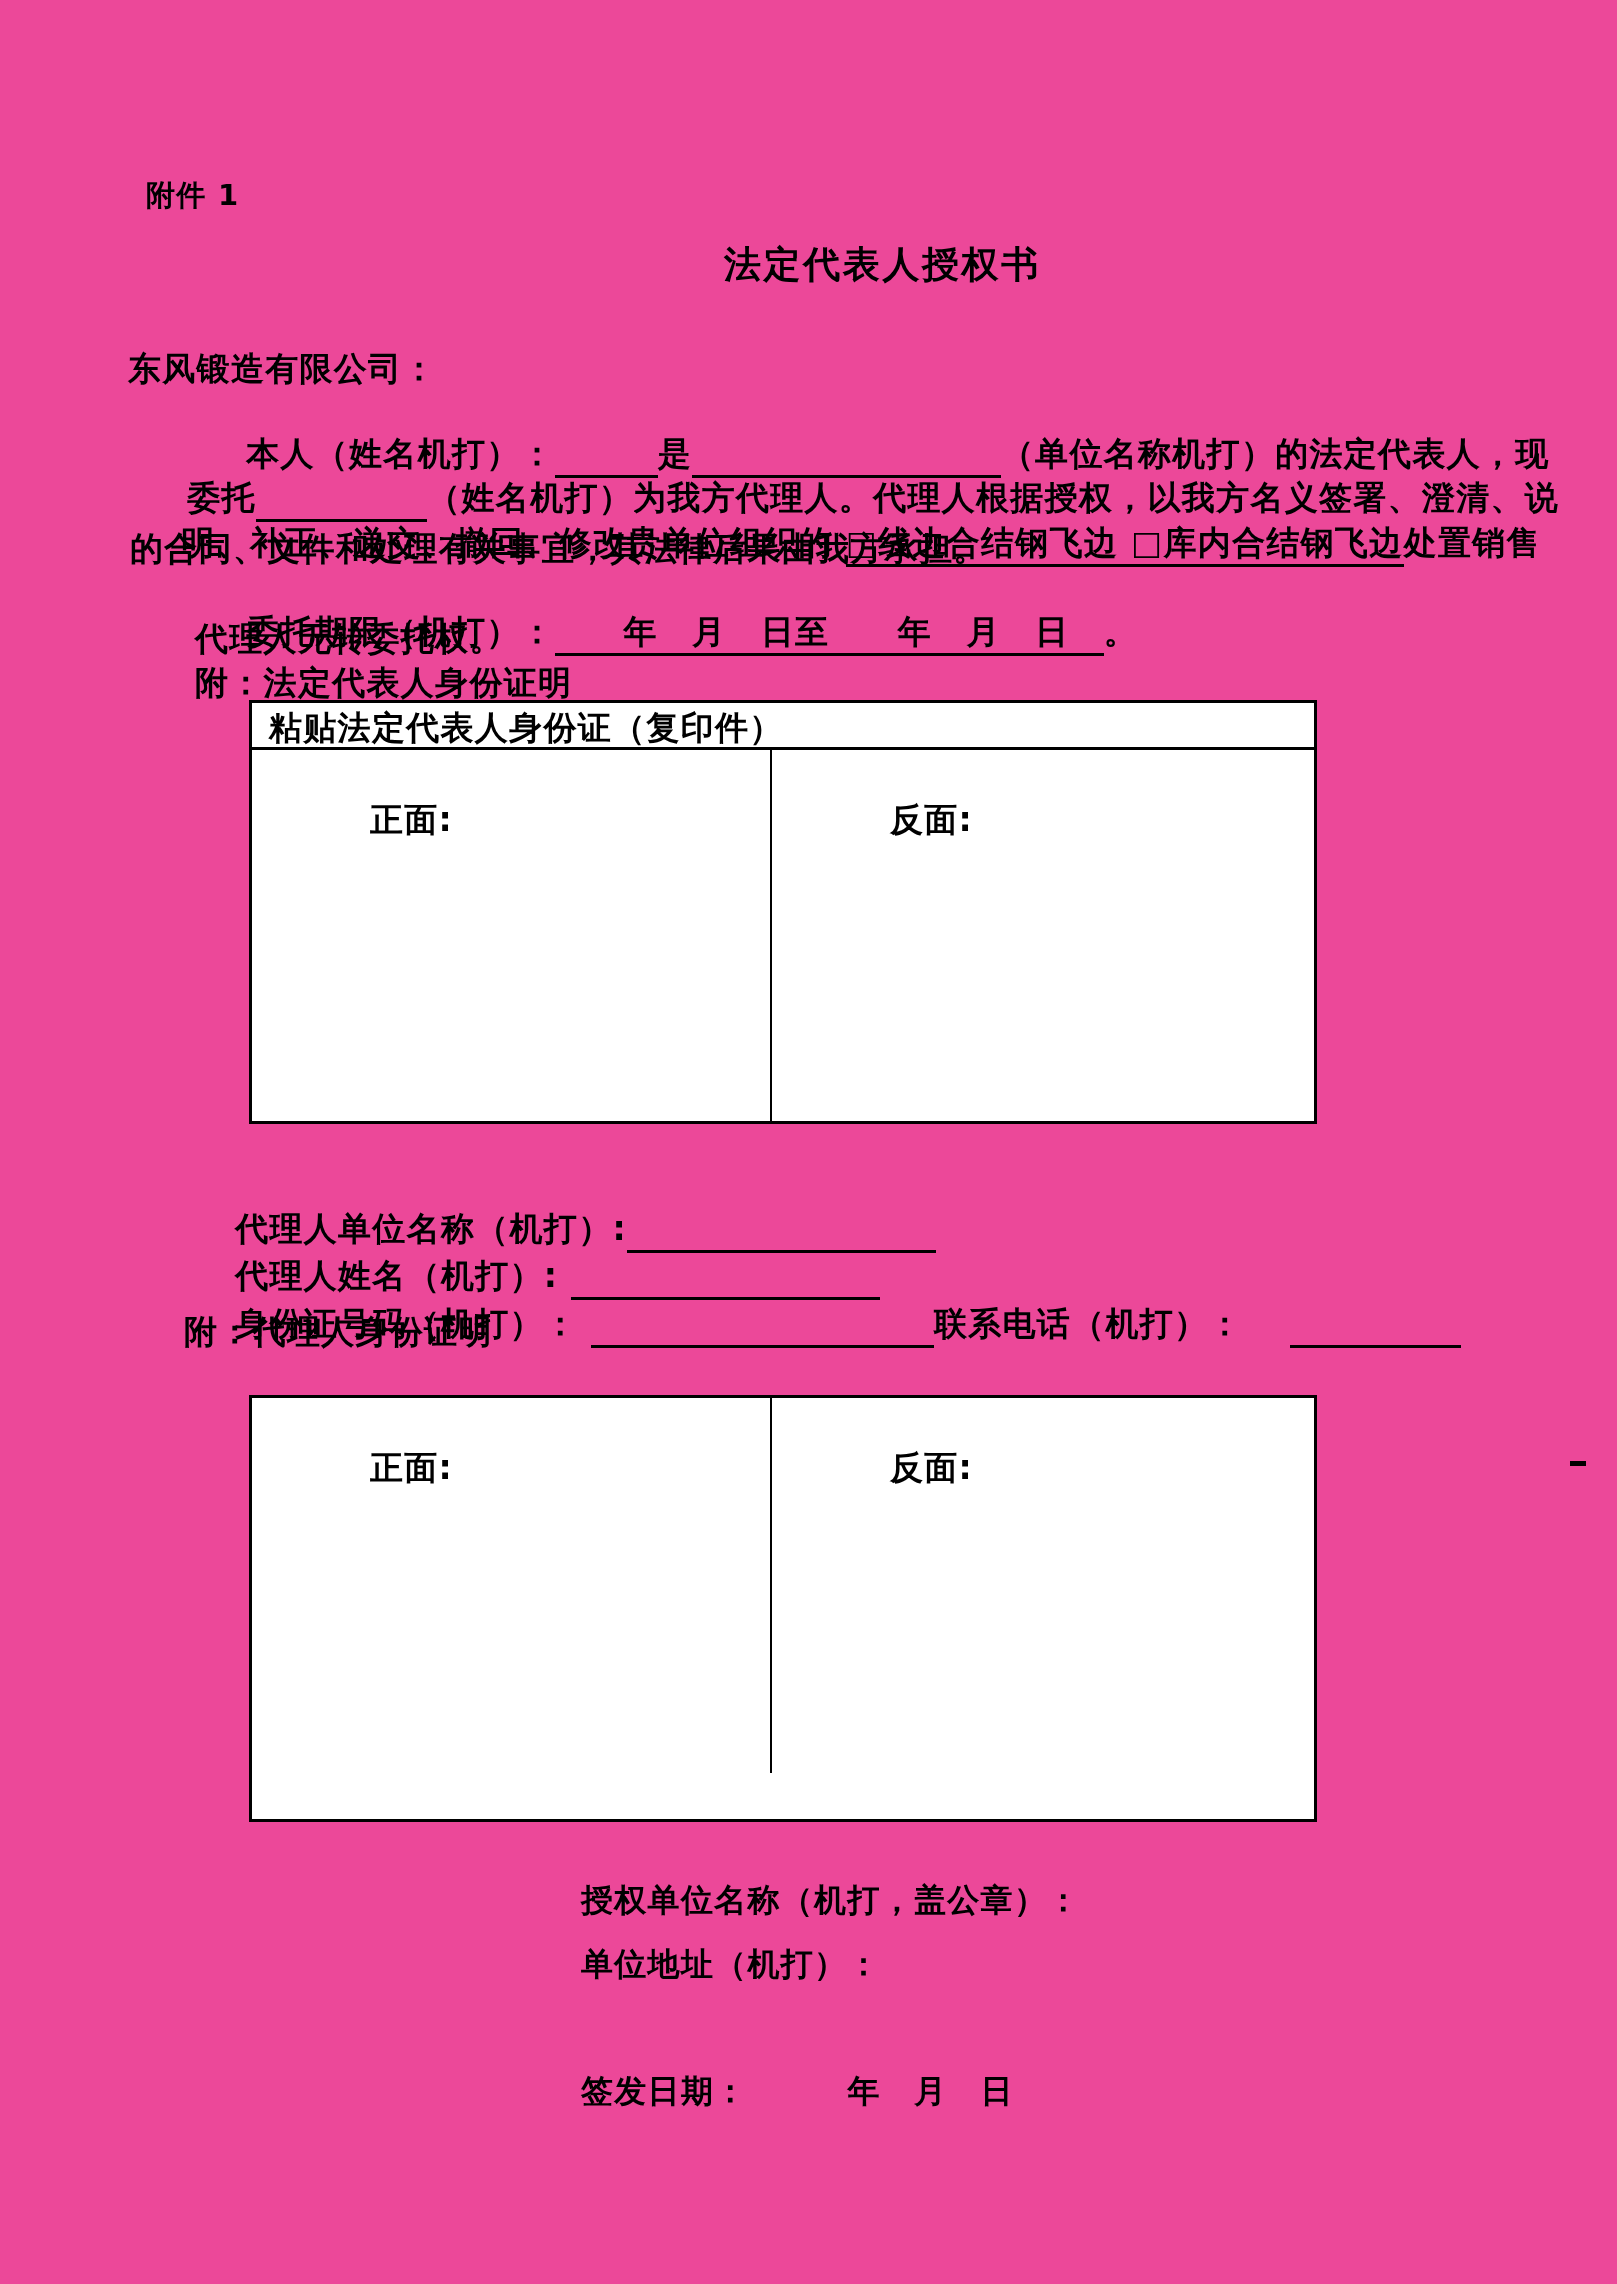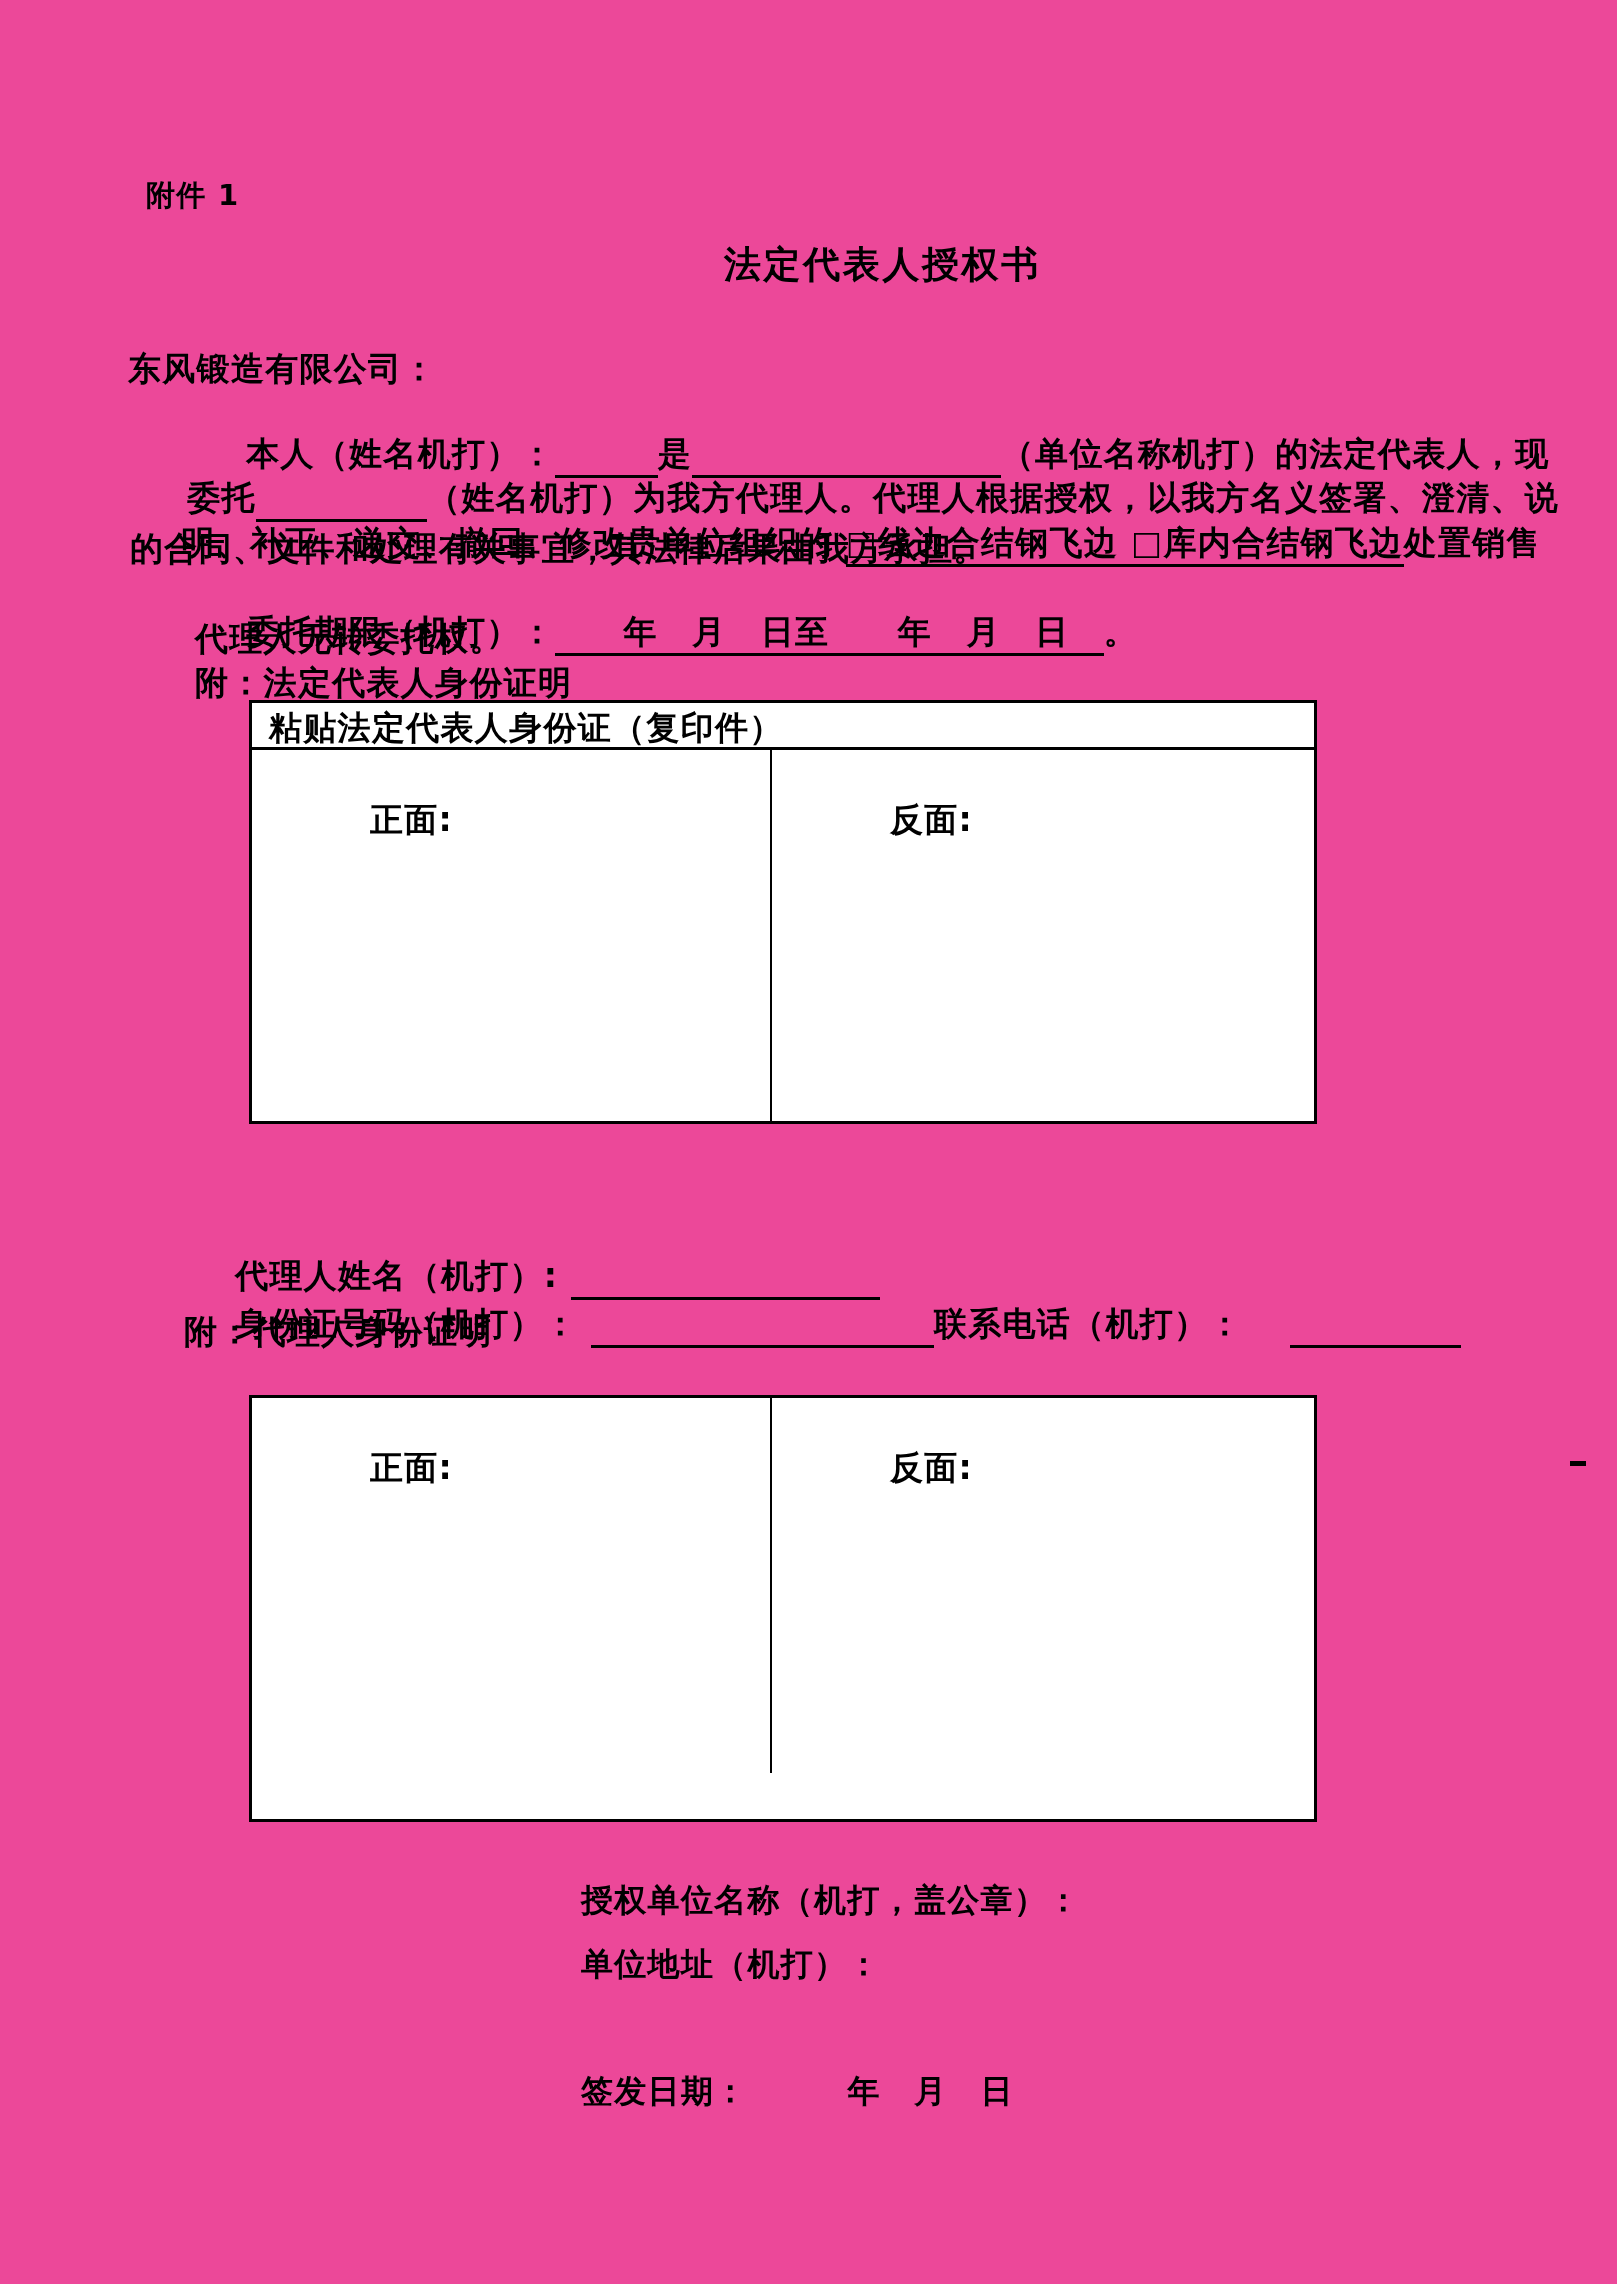--- a/index.html
+++ b/index.html
@@ -80,20 +80,23 @@
     <div class="tbody" style="height:372px;">
       <div class="cell left">
         <span>正面:</span>
       </div>
       <div class="cell right">
         <span>反面:</span>
       </div>
     </div>
   </div>
 
+  <div class="abs fs-body" style="left:184px; top:1170px;">
+    <span>代理人单位名称（机打）:</span><span class="ul">　　　　　　　　　</span>
+  </div>
   <div class="abs fs-body" style="left:184px; top:1265px;">
     <span>身份证号码（机打）： </span><span class="ul">　　　　　　　　　　</span><span>联系电话（机打）： 　</span><span class="ul">　　　　　</span>
   </div>
   <div class="abs fs-body" style="left:184px; top:1217px;">
     <span>代理人姓名（机打）: </span><span class="ul">　　　　　　　　　</span>
   </div>
   <div class="abs fs-body" style="left:184px; top:1312px;">附：代理人身份证明</div>
 
   <div class="idtable" style="top:1395px; height:427px;">
     <div class="tbody" style="height:375px;">

